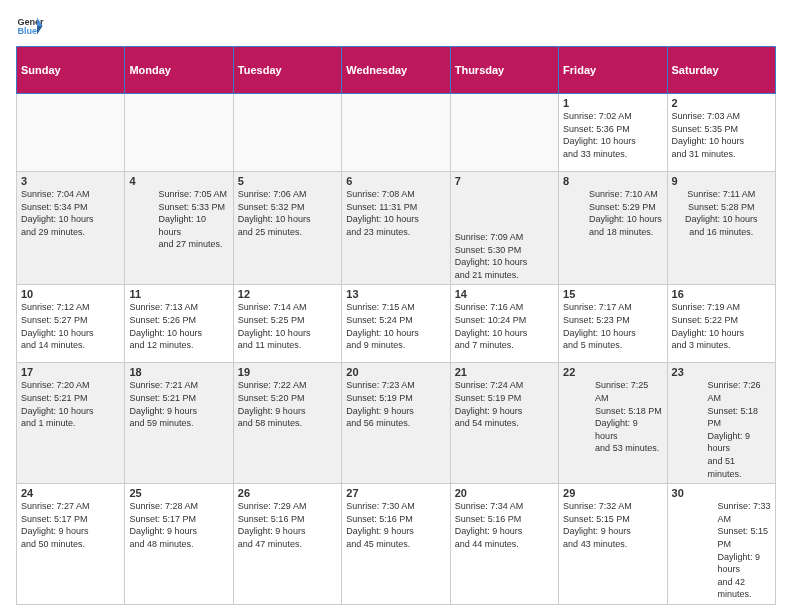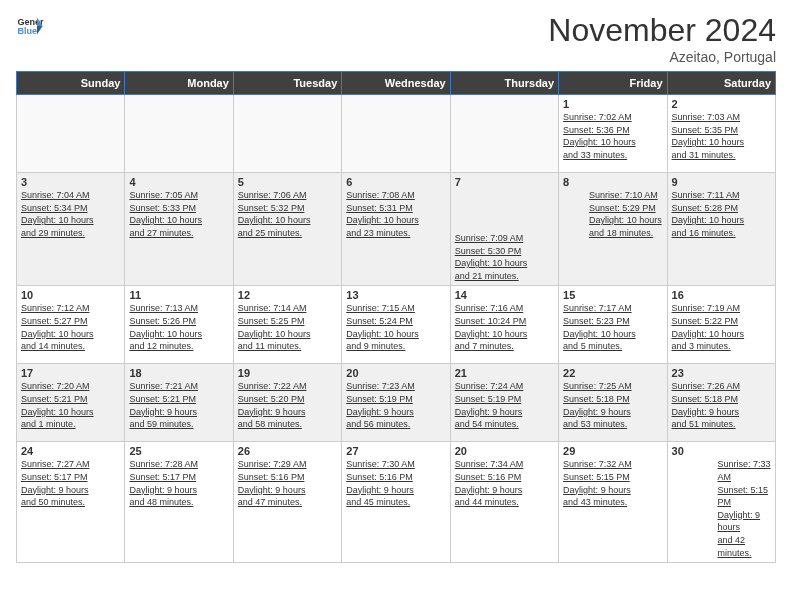--- a/index.html
+++ b/index.html
@@ -40,26 +40,26 @@
     .location {
       font-size: 14px;
       color: #555;
     }
     table {
       width: 100%;
       border-collapse: collapse;
       table-layout: fixed;
     }
     th {
-      background: #404040;
+      background: #be185d;
       color: #fff;
       font-size: 11px;
       font-weight: bold;
-      padding: 5px 4px;
-      text-align: right;
+      padding: 17px 4px;
+      text-align: left;
       border: 1px solid #3a7bc8;
     }
     td {
       border: 1px solid #ccc;
       vertical-align: top;
       padding: 3px 4px;
       font-size: 9.5px;
       color: #333;
       height: 78px;
       background: #fff;
@@ -73,40 +73,35 @@
     .day-num {
       font-size: 11px;
       font-weight: bold;
       display: block;
       margin-bottom: 1px;
     }
     .day-info {
       font-size: 9px;
       line-height: 1.4;
       color: #333;
-      text-decoration: underline;
     }
   </style>
 </head>
 <body>
 
 <div class="container">
   <div class="header">
     <div class="logo">
       <svg class="logo-icon" viewBox="0 0 40 40">
         <text x="2" y="18" font-size="13" font-weight="bold" fill="#333">General</text>
         <text x="2" y="32" font-size="13" font-weight="bold" fill="#4a90d9">Blue</text>
         <polygon points="30,8 38,20 30,20" fill="#4a90d9"></polygon>
         <polygon points="30,20 38,20 30,32" fill="#2a6099"></polygon>
       </svg>
     </div>
-    <div class="title-block">
-      <div class="month-title">November 2024</div>
-      <div class="location">Azeitao, Portugal</div>
-    </div>
   </div>
 
   <table>
     <thead>
       <tr>
       <th>Sunday</th>
           <th>Monday</th>
           <th>Tuesday</th>
           <th>Wednesday</th>
           <th>Thursday</th>
@@ -139,56 +134,56 @@
         <tr>
           <td class="gray-row">
             <span class="day-num">3</span>
             <div class="day-info" style="white-space: pre-line;">Sunrise: 7:04 AM
 Sunset: 5:34 PM
 Daylight: 10 hours
 and 29 minutes.</div>
           </td>
           <td class="gray-row">
             <span class="day-num">4</span>
-            <div class="day-info" style="white-space: pre-line;">Sunrise: 7:05 AM
+            <div class="day-info" style="white-space: pre-line; margin-left: 29px;">Sunrise: 7:05 AM
 Sunset: 5:33 PM
 Daylight: 10 hours
 and 27 minutes.</div>
           </td>
           <td class="gray-row">
             <span class="day-num">5</span>
             <div class="day-info" style="white-space: pre-line;">Sunrise: 7:06 AM
 Sunset: 5:32 PM
 Daylight: 10 hours
 and 25 minutes.</div>
           </td>
           <td class="gray-row">
             <span class="day-num">6</span>
             <div class="day-info" style="white-space: pre-line;">Sunrise: 7:08 AM
-Sunset: 5:31 PM
+Sunset: 11:31 PM
 Daylight: 10 hours
 and 23 minutes.</div>
           </td>
           <td class="gray-row">
             <span class="day-num">7</span>
             <div class="day-info" style="white-space: pre-line; margin-top: 44px;">Sunrise: 7:09 AM
 Sunset: 5:30 PM
 Daylight: 10 hours
 and 21 minutes.</div>
           </td>
           <td class="gray-row">
             <span class="day-num">8</span>
             <div class="day-info" style="white-space: pre-line; margin-left: 26px;">Sunrise: 7:10 AM
 Sunset: 5:29 PM
 Daylight: 10 hours
 and 18 minutes.</div>
           </td>
           <td class="gray-row">
             <span class="day-num">9</span>
-            <div class="day-info" style="white-space: pre-line;">Sunrise: 7:11 AM
+            <div class="day-info" style="white-space: pre-line; text-align: center;">Sunrise: 7:11 AM
 Sunset: 5:28 PM
 Daylight: 10 hours
 and 16 minutes.</div>
           </td>
         </tr>
         <tr>
           <td>
             <span class="day-num">10</span>
             <div class="day-info" style="white-space: pre-line;">Sunrise: 7:12 AM
 Sunset: 5:27 PM
@@ -269,28 +264,28 @@
           </td>
           <td class="gray-row">
             <span class="day-num">21</span>
             <div class="day-info" style="white-space: pre-line;">Sunrise: 7:24 AM
 Sunset: 5:19 PM
 Daylight: 9 hours
 and 54 minutes.</div>
           </td>
           <td class="gray-row">
             <span class="day-num">22</span>
-            <div class="day-info" style="white-space: pre-line;">Sunrise: 7:25 AM
+            <div class="day-info" style="white-space: pre-line; margin-left: 32px;">Sunrise: 7:25 AM
 Sunset: 5:18 PM
 Daylight: 9 hours
 and 53 minutes.</div>
           </td>
           <td class="gray-row">
             <span class="day-num">23</span>
-            <div class="day-info" style="white-space: pre-line;">Sunrise: 7:26 AM
+            <div class="day-info" style="white-space: pre-line; margin-left: 36px;">Sunrise: 7:26 AM
 Sunset: 5:18 PM
 Daylight: 9 hours
 and 51 minutes.</div>
           </td>
         </tr>
         <tr>
           <td>
             <span class="day-num">24</span>
             <div class="day-info" style="white-space: pre-line;">Sunrise: 7:27 AM
 Sunset: 5:17 PM

